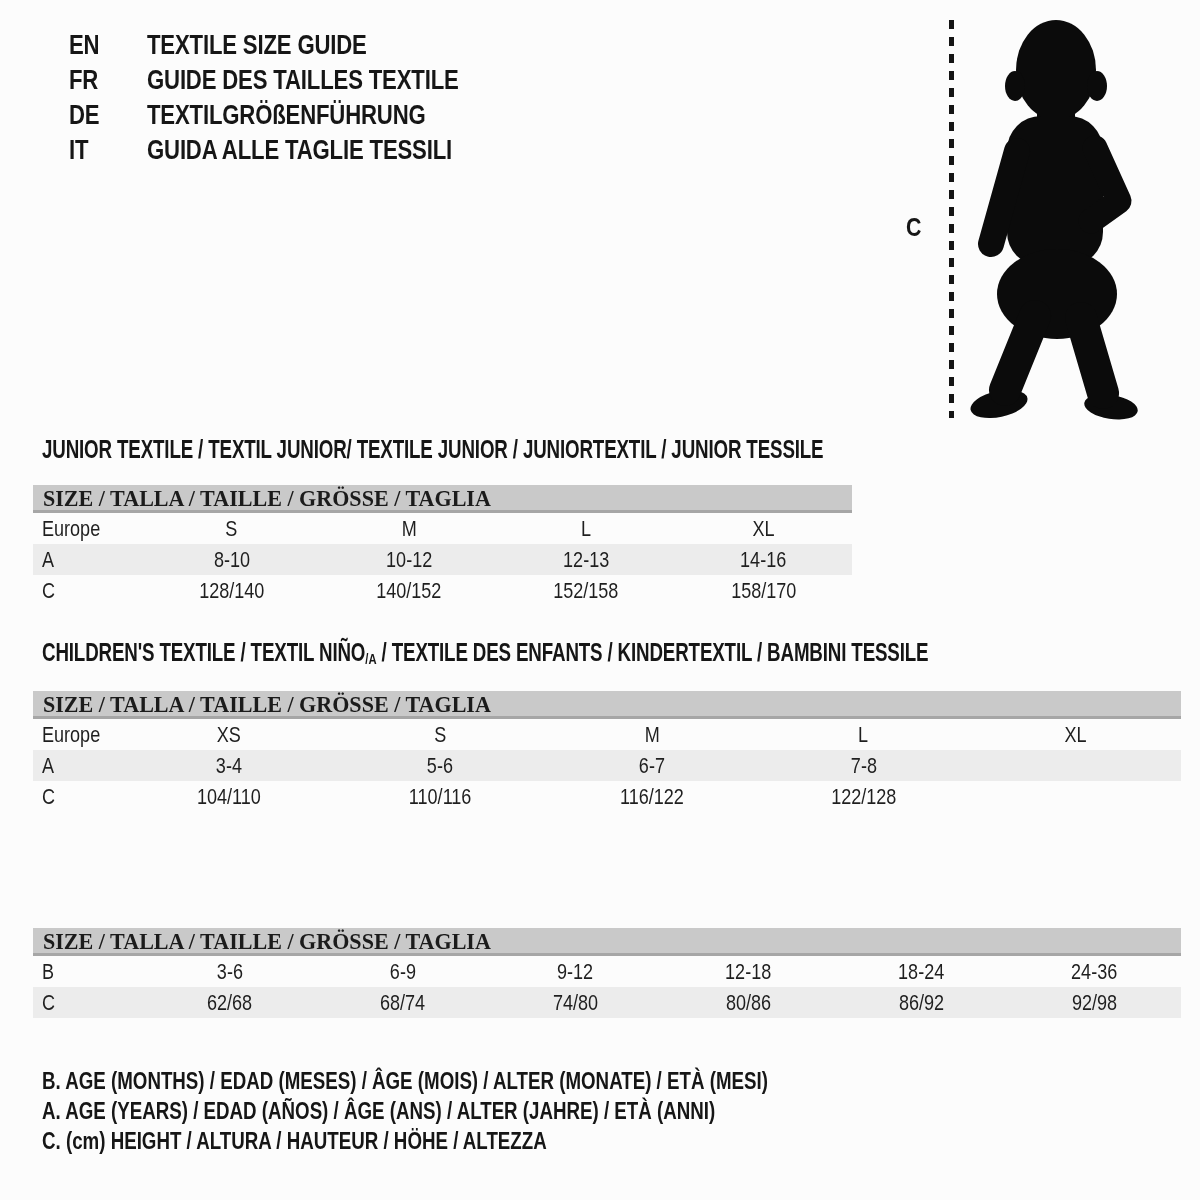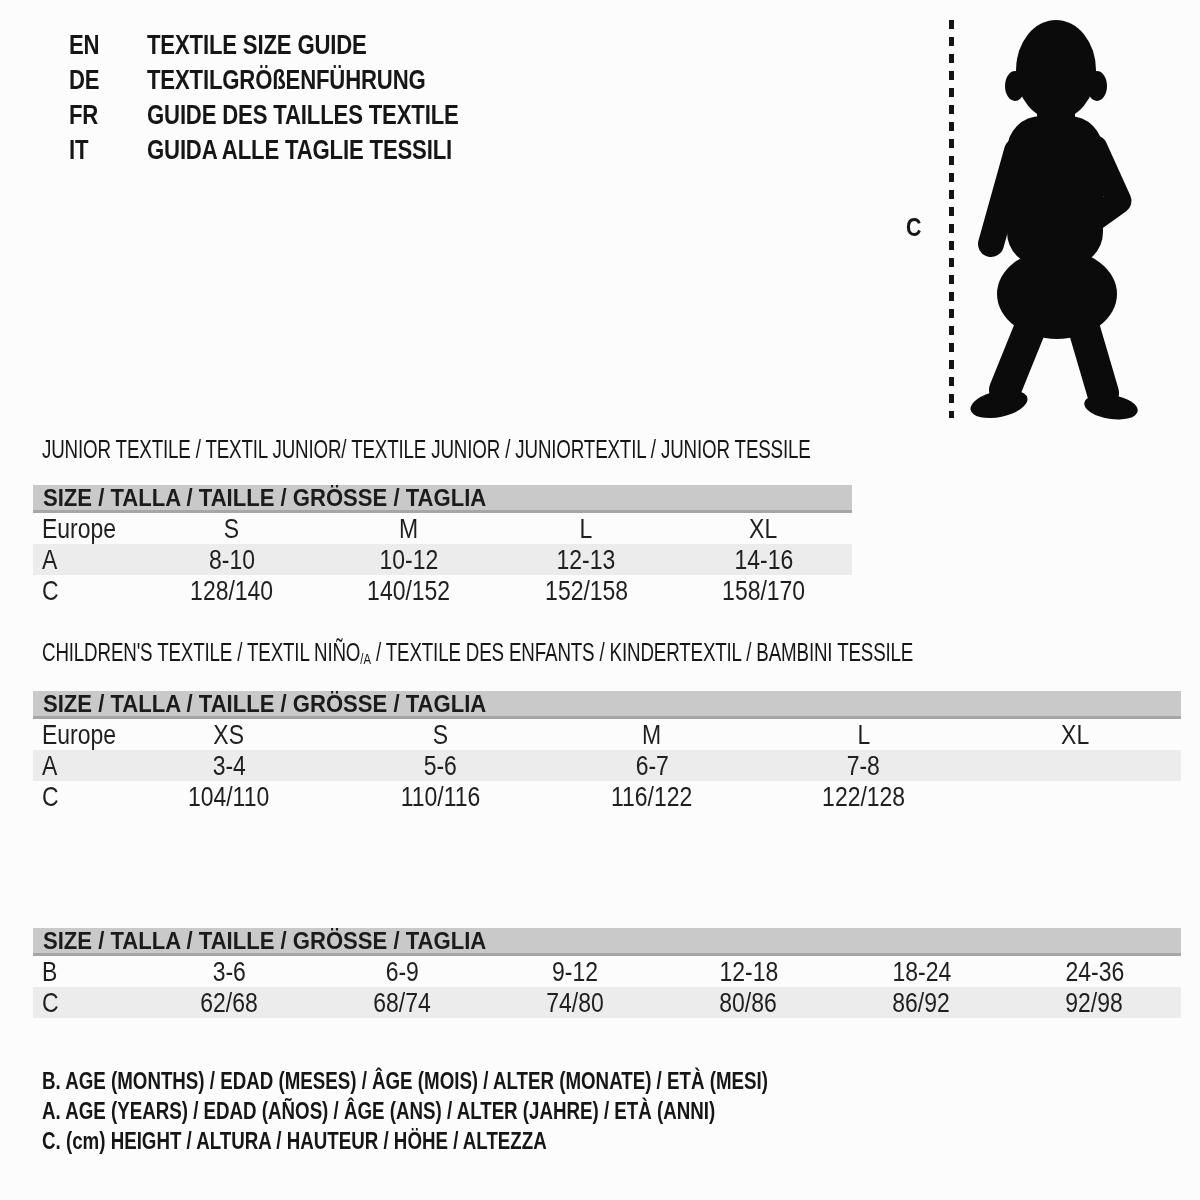--- a/index.html
+++ b/index.html
@@ -26,48 +26,48 @@
 
   
   .dash-line{
     left:949px;top:20px;width:5px;height:398px;
     background:repeating-linear-gradient(to bottom,#141414 0 9px,transparent 9px 17px);
   }
   .height-label{left:906px;top:212px;font-size:26px;font-weight:700;line-height:30px;}
   .silhouette{left:955px;top:16px;}
 
   
-  .tbl-title{font-weight:400;font-size:25px;line-height:30px;letter-spacing:-0.2px;}
+  .tbl-title{font-weight:700;font-size:25px;line-height:30px;letter-spacing:-0.2px;}
   .title-line{height:30px;line-height:30px;}
   .subpart{font-size:15px;position:relative;top:3px;letter-spacing:0;}
 
   
   .size-table{position:absolute;}
   .size-bar{
     height:25px;line-height:26px;background:#c9c9c9;border-bottom:3px solid #a6a6a6;
-    padding-left:10px;font-weight:700;font-size:24px;color:#1b1b1b;
+    padding-left:10px;font-weight:700;font-size:24px;color:#1b1b1b;font-family:Liberation Serif, serif;
   }
-  .trow{display:grid;height:31px;line-height:31px;font-size:28px;font-weight:400;color:#1f1f1f;}
+  .trow{display:grid;height:31px;line-height:31px;font-size:22px;font-weight:400;color:#1f1f1f;}
   .trow.shaded{background:#ececec;}
   .cell.lbl{padding-left:9px;text-align:left;}
   .cell.val{text-align:center;}
 
   
   .footer-notes{left:42px;top:1066px;}
   .footer-note{height:30px;line-height:30px;font-size:24px;font-weight:700;}
 </style>
 </head>
 <body>
 
 <div class="page">
 
   <div class="abs lang-list">
       <div class="lang-row"><span class="lang-code cond sx82">EN</span><span class="cond sx82">TEXTILE SIZE GUIDE</span></div>
+      <div class="lang-row"><span class="lang-code cond sx82">FR</span><span class="cond sx82">GUIDE DES TAILLES TEXTILE</span></div>
       <div class="lang-row"><span class="lang-code cond sx82">DE</span><span class="cond sx82">TEXTILGRÖßENFÜHRUNG</span></div>
-      <div class="lang-row"><span class="lang-code cond sx82">FR</span><span class="cond sx82">GUIDE DES TAILLES TEXTILE</span></div>
       <div class="lang-row"><span class="lang-code cond sx82">IT</span><span class="cond sx82">GUIDA ALLE TAGLIE TESSILI</span></div>
     </div>
 
   <div class="abs dash-line"></div>
   <div class="abs height-label cond sx82">C</div>
   <svg class="abs silhouette" width="200" height="404" viewBox="0 0 200 404" aria-hidden="true">
     <g fill="#0b0b0b" stroke="none">
       <ellipse cx="101" cy="54" rx="40" ry="50"></ellipse>
       <ellipse cx="60" cy="70" rx="10" ry="15"></ellipse>
       <ellipse cx="142" cy="70" rx="10" ry="15"></ellipse>

